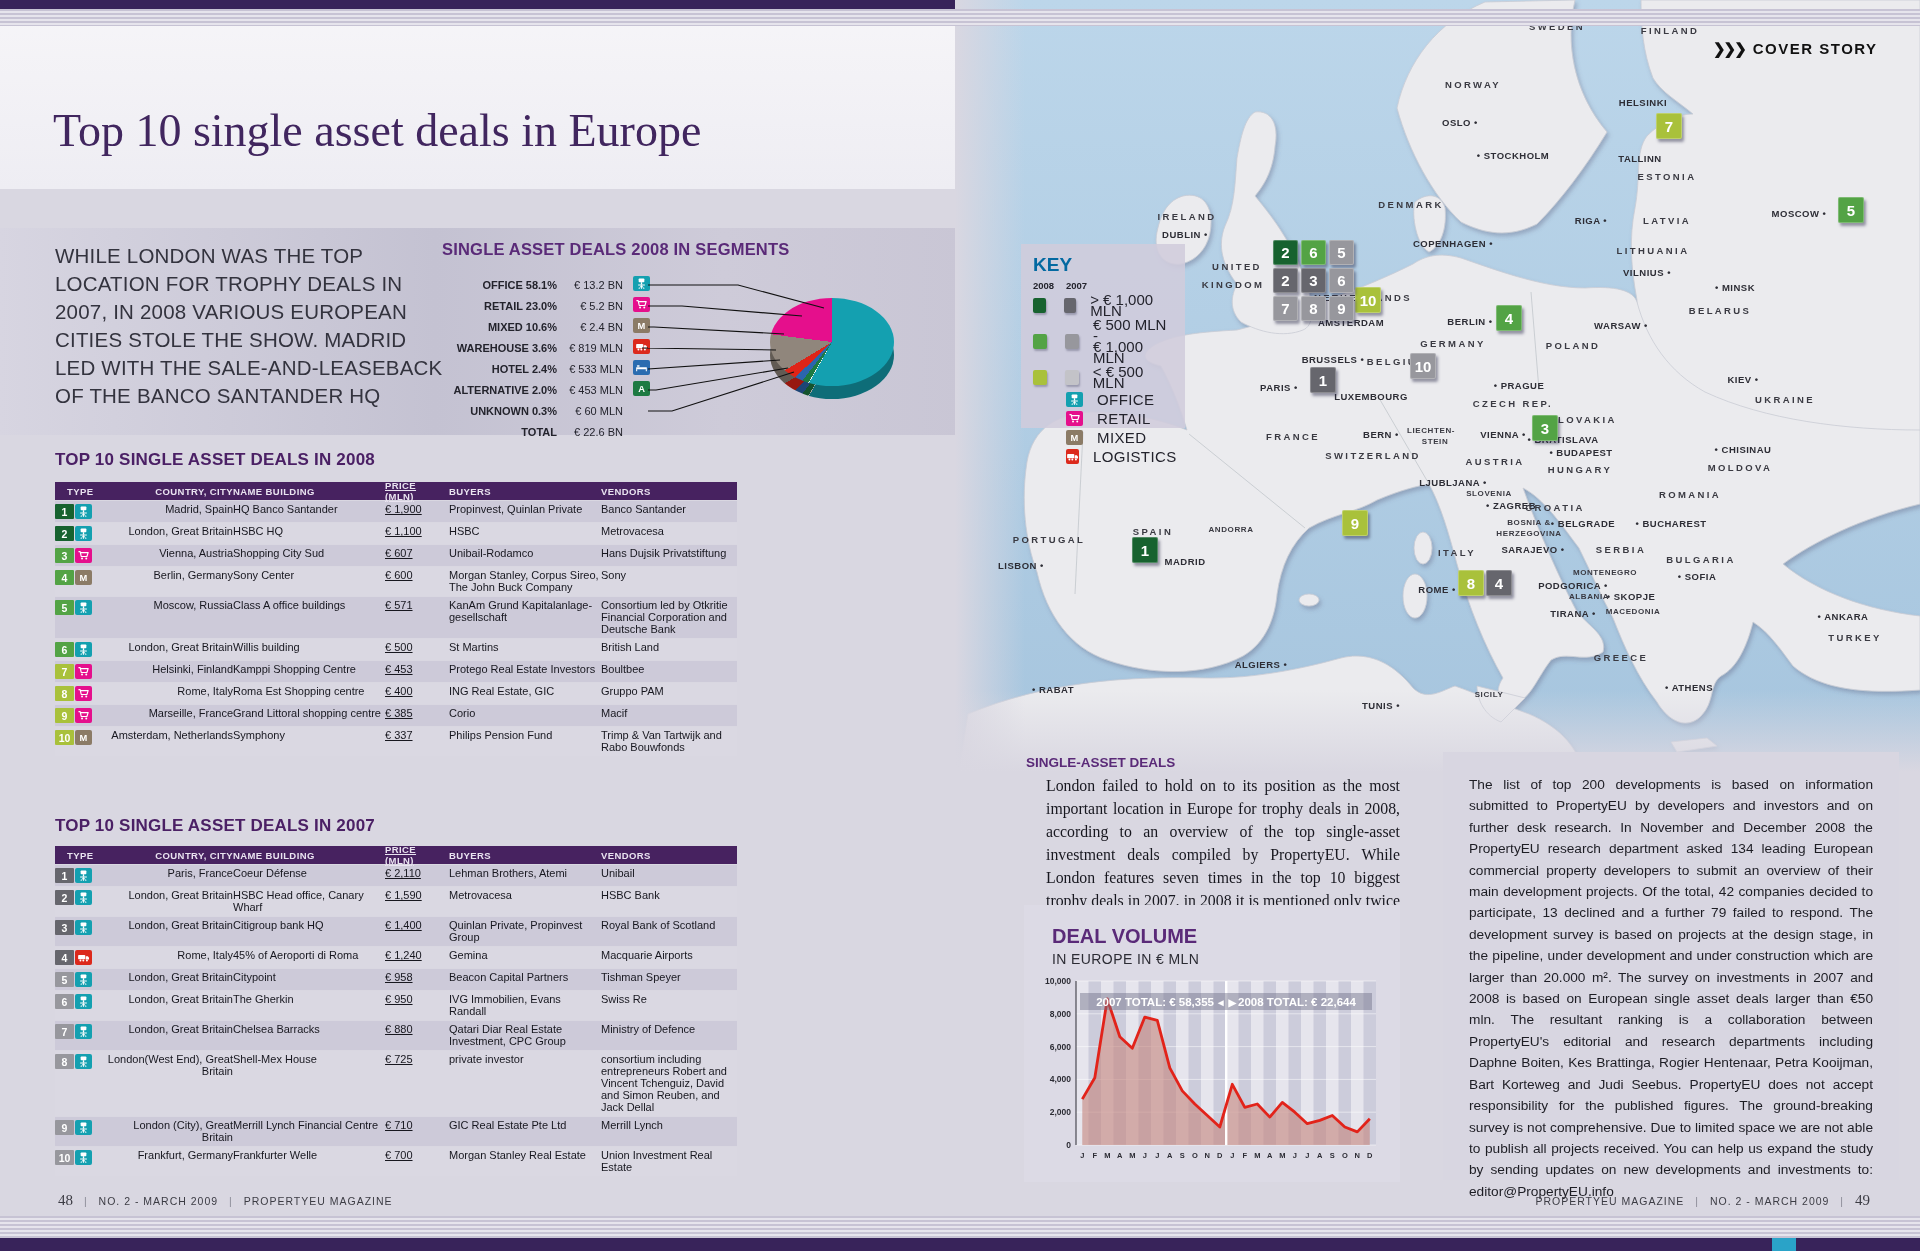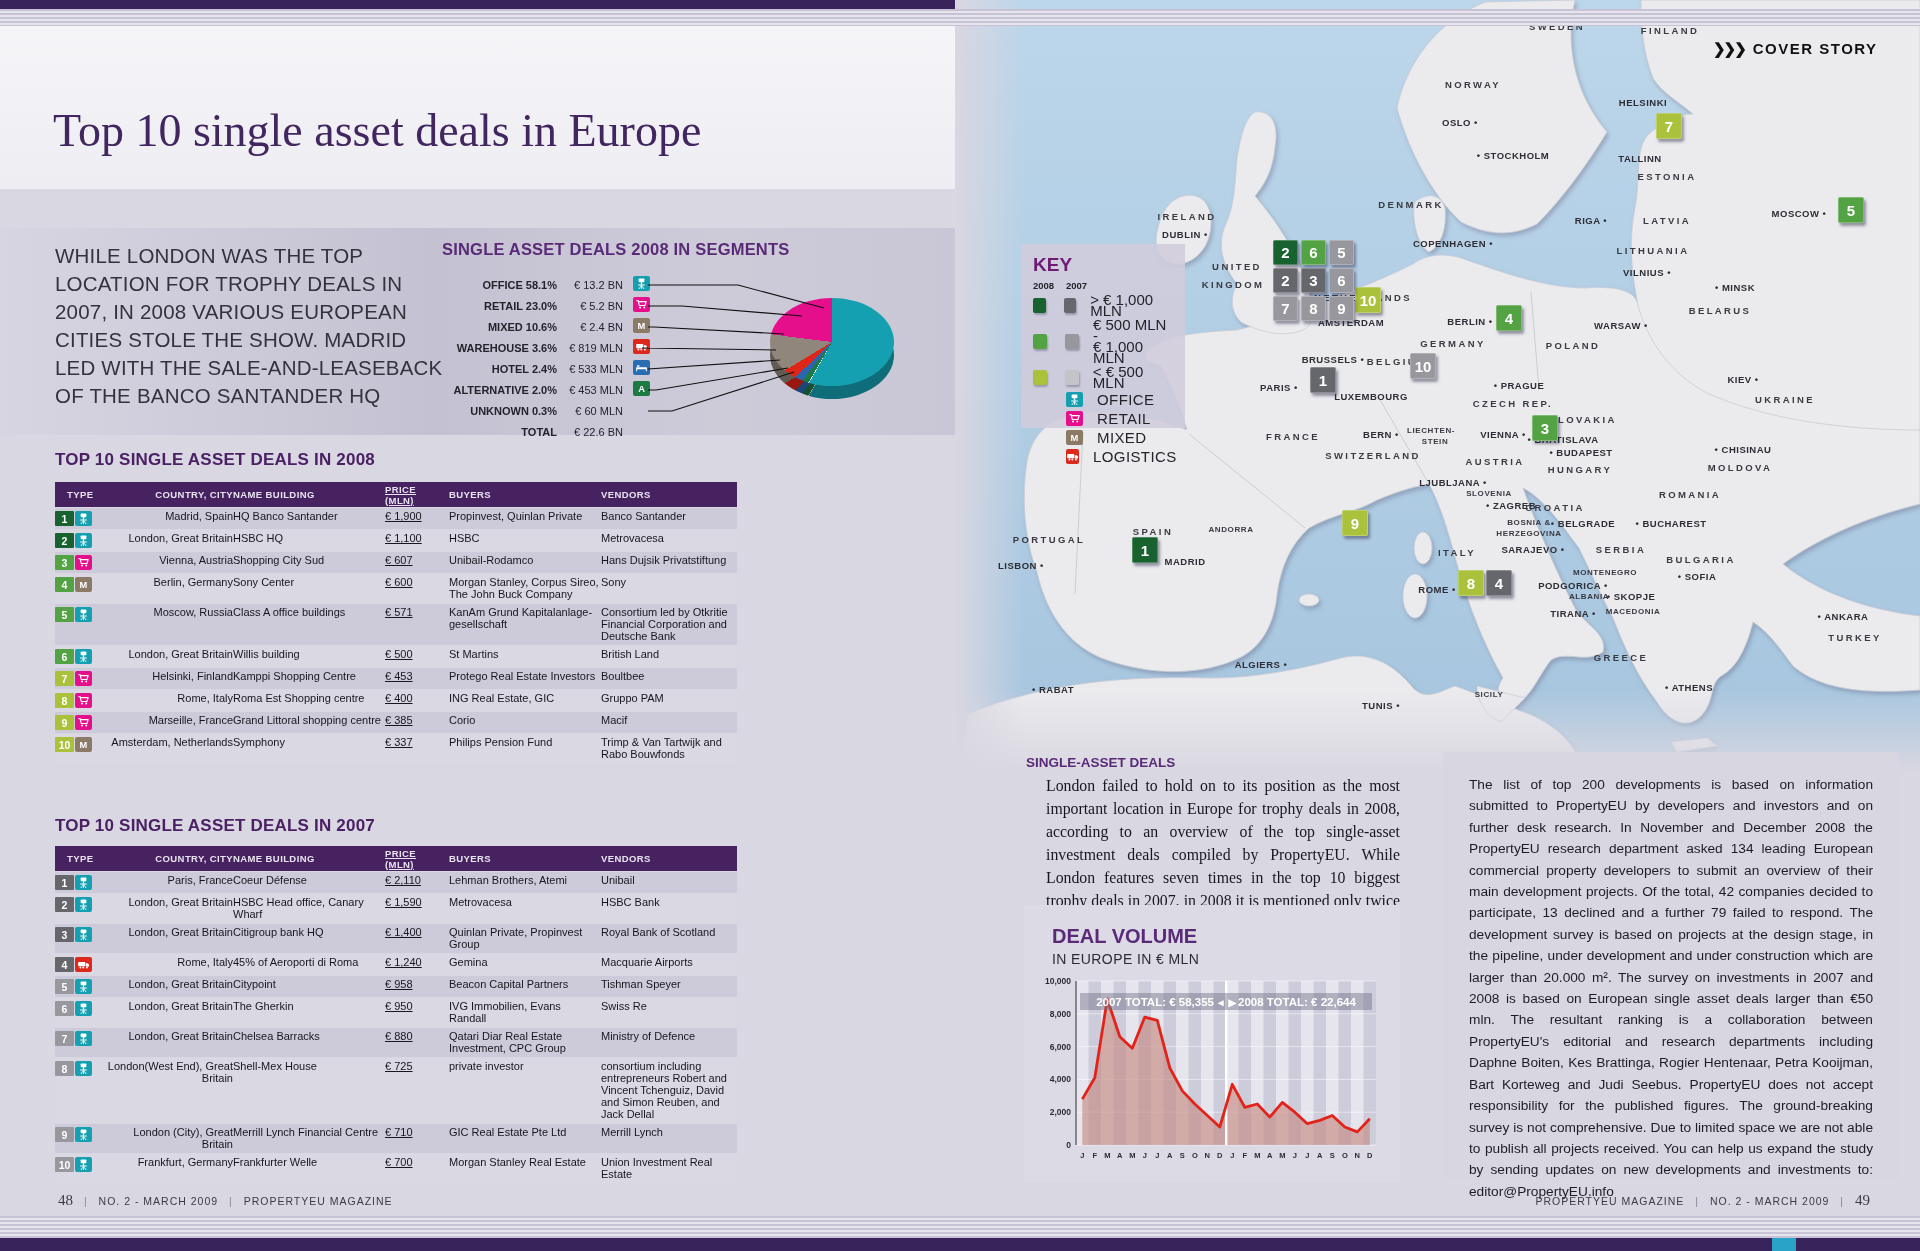--- a/index.html
+++ b/index.html
@@ -32,21 +32,21 @@
   .pie-wrap{position:absolute;left:328px;top:58px;width:128px;height:104px;}
   .pie{position:absolute;left:0;width:124px;height:88px;border-radius:50%;}
   .pie.side{top:13px;filter:brightness(.68);}
   .pie.top{top:0;}
   .seg-lines{position:absolute;left:0;top:0;pointer-events:none;}
   
   .h2{font-size:17px;font-weight:bold;color:#4b2065;letter-spacing:.2px;}
   .tbl{width:682px;font-size:11px;color:#17171f;}
   .trow{display:flex;margin-bottom:1px;}
   .thead{background:#472260;color:#e9e3f0;font-size:9.5px;font-weight:bold;letter-spacing:.4px;
-         align-items:center;height:25px;}
+         align-items:center;height:18px;}
   .tdata{padding:2px 0 3px 0;}
   .r-odd{background:#cdcad9;} .r-even{background:#dad8e2;}
   .c-type{width:40px;display:flex;align-items:flex-start;padding-top:0;}
   .tdata .c-type{padding-top:1px;}
   .c-country{width:138px;padding-left:6px;box-sizing:border-box;text-align:right;}
   .c-build{width:152px;}
   .c-price{width:64px;text-align:left;padding-right:10px;box-sizing:border-box;text-decoration:underline;}
   .c-buyers{width:152px;}
   .c-vendors{width:136px;}
   .thead .c-type{padding-left:12px;box-sizing:border-box;}
@@ -61,21 +61,21 @@
   .lb-co{font-size:9.5px;font-weight:bold;letter-spacing:2.4px;}
   .lb-ci{font-size:9.5px;font-weight:bold;letter-spacing:.5px;color:#2d2d35;}
   .lb-sm{font-size:8px;font-weight:bold;letter-spacing:.6px;}
   .marker{position:absolute;width:26px;height:26px;border-radius:2px;display:flex;align-items:center;
       justify-content:center;color:#fff;font-size:15px;font-weight:bold;
       box-shadow:inset 0 0 0 1px rgba(255,255,255,.25),2px 3px 3px rgba(40,40,70,.45);}
   .cluster{position:absolute;display:grid;grid-template-columns:repeat(3,25px);grid-gap:3px;}
   .cluster .marker{position:static;width:25px;height:25px;}
   .keybox{position:absolute;left:236px;top:244px;width:164px;height:184px;
       background:rgba(208,204,220,.88);padding:10px 12px;box-sizing:border-box;}
-  .key-title{font-size:19px;font-weight:bold;color:#701a75;}
+  .key-title{font-size:19px;font-weight:bold;color:#0369a1;}
   .key-cols{display:flex;font-size:9.5px;font-weight:bold;color:#23232c;margin:4px 0 2px 0;}
   .key-cols span{width:33px;}
   .key-row{display:flex;align-items:center;margin:3px 0;}
   .ksq{width:15px;height:15px;border-radius:2px;margin-right:18px;box-shadow:1px 2px 2px rgba(60,60,90,.35);}
   .ksq+.klab{margin-left:0;}
   .klab{font-size:15px;font-weight:normal;color:#23232c;line-height:11px;}
   .key-type{display:flex;align-items:center;margin:4px 0 4px 33px;}
   .key-type .klab{margin-left:14px;letter-spacing:.4px;}
   .cover{position:absolute;left:928px;top:40px;font-size:15px;font-weight:bold;color:#111;
          letter-spacing:1.5px;}

